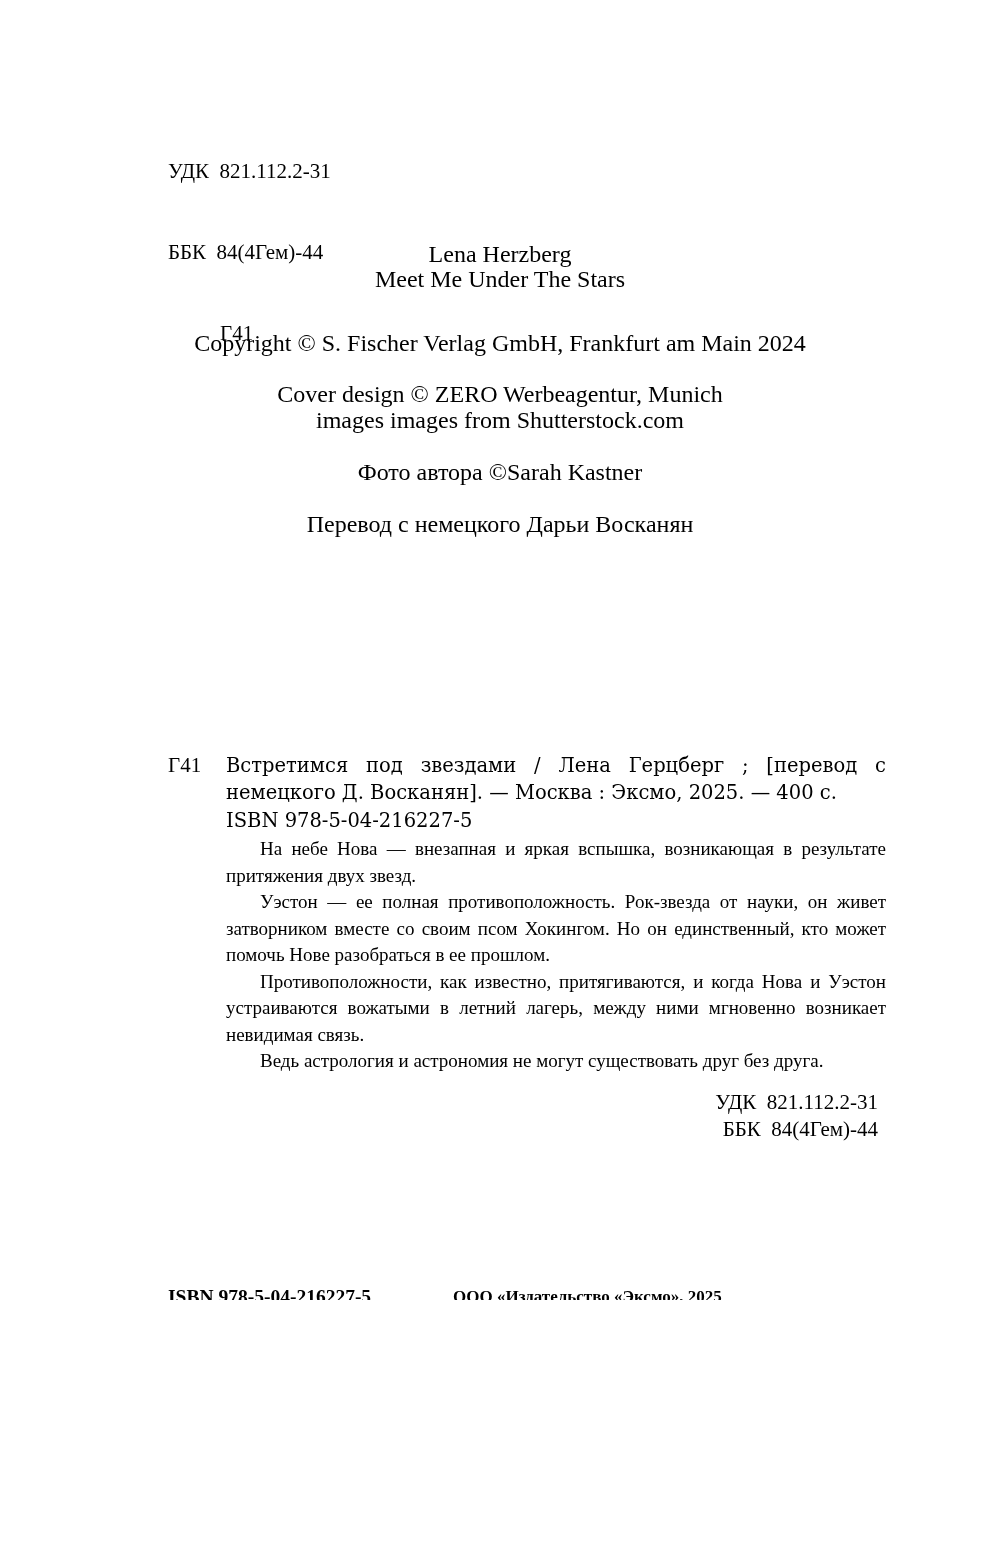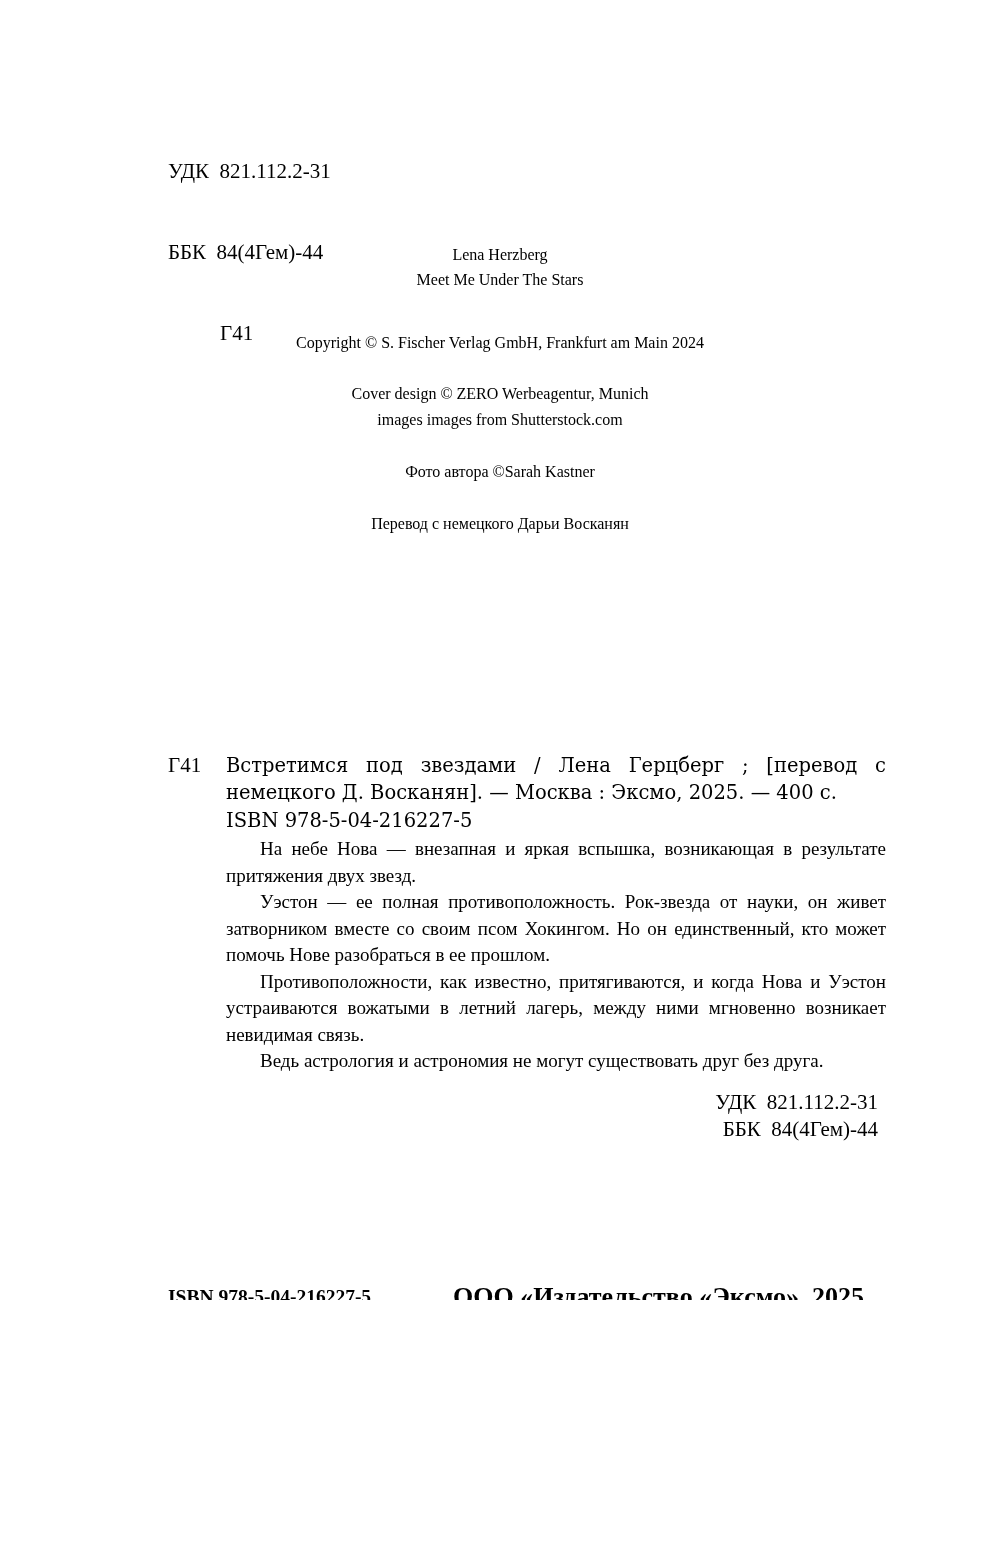--- a/index.html
+++ b/index.html
@@ -40,21 +40,21 @@
     left: 0;
     right: 0;
     top: 242px;
     text-align: center;
   }
   .credits .grp {
     margin-bottom: 25px;
   }
   .credits .line {
     display: block;
-    font-size: 16px;
+    font-size: 24px;
     line-height: 26px;
   }
   .credits .grp-author .line {
     line-height: 25px;
   }
   .credits .grp-copyright {
     margin-top: 38px;
   }
   .credits .grp-cover {
     margin-top: 24px;
@@ -155,21 +155,21 @@
     position: absolute;
     left: 0;
     top: 0;
     font-weight: bold;
     font-size: 19.5px;
     line-height: 26px;
   }
   .footer-pub {
     margin-left: 285px;
     font-weight: bold;
-    font-size: 26px;
+    font-size: 17px;
     line-height: 26px;
   }
 </style>
 </head>
 <body>
 
 <div class="page">
 
   <div class="udk-block">
     <span class="udk-line">УДК  821.112.2-31</span>

